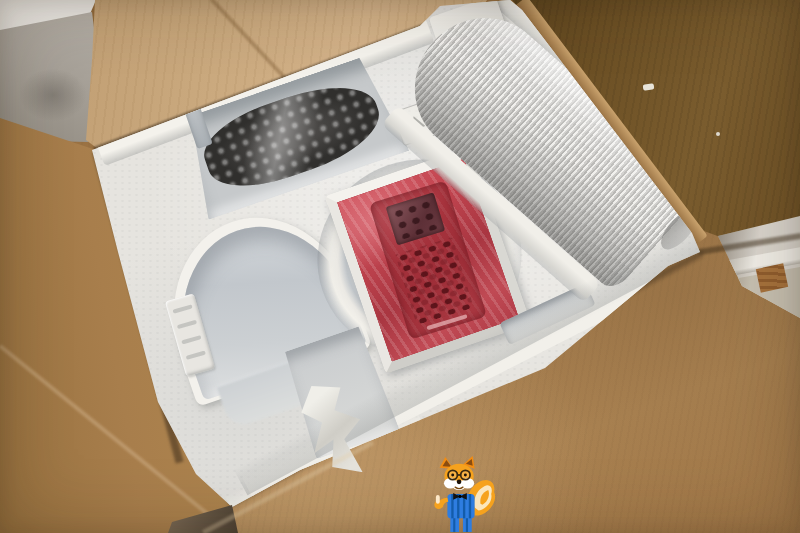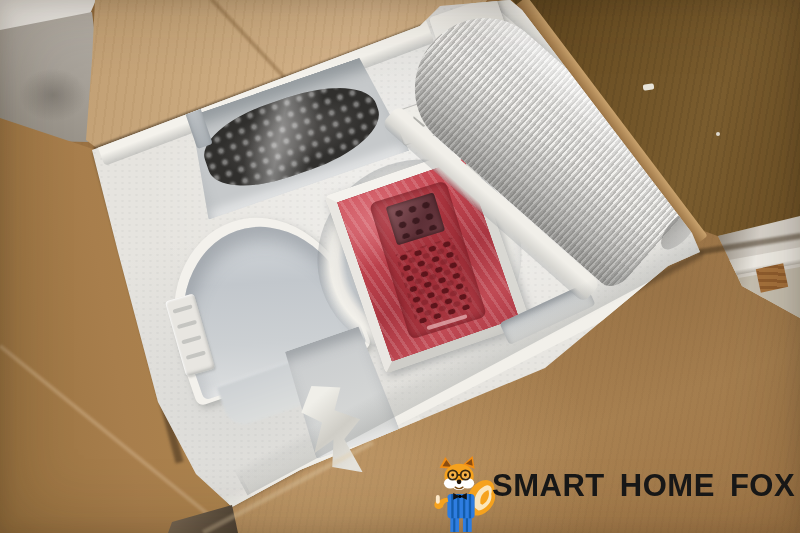--- a/index.html
+++ b/index.html
@@ -334,16 +334,15 @@
       <ellipse cx="36" cy="33" rx="7" ry="5" fill="#ffffff"></ellipse>
       <circle cx="36" cy="29.5" r="2.4" fill="#1c1208"></circle>
       <path d="M32,35 Q36,38 40,35" stroke="#7a4a10" stroke-width="1.4" fill="none" stroke-linecap="round"></path>
 
       <circle cx="29.5" cy="22.5" r="4.8" fill="rgba(255,255,255,0.18)" stroke="#3a2a10" stroke-width="1.8"></circle>
       <circle cx="42.5" cy="22.5" r="4.8" fill="rgba(255,255,255,0.18)" stroke="#3a2a10" stroke-width="1.8"></circle>
       <line x1="34.3" y1="22.5" x2="37.7" y2="22.5" stroke="#3a2a10" stroke-width="1.8"></line>
       <circle cx="29.5" cy="22.5" r="1.5" fill="#1c1208"></circle>
       <circle cx="42.5" cy="22.5" r="1.5" fill="#1c1208"></circle>
     </svg>
-    <div class="logo-text">SMART HOME FOX</div>
   </div>
 
 </div>
 
 </body></html>

